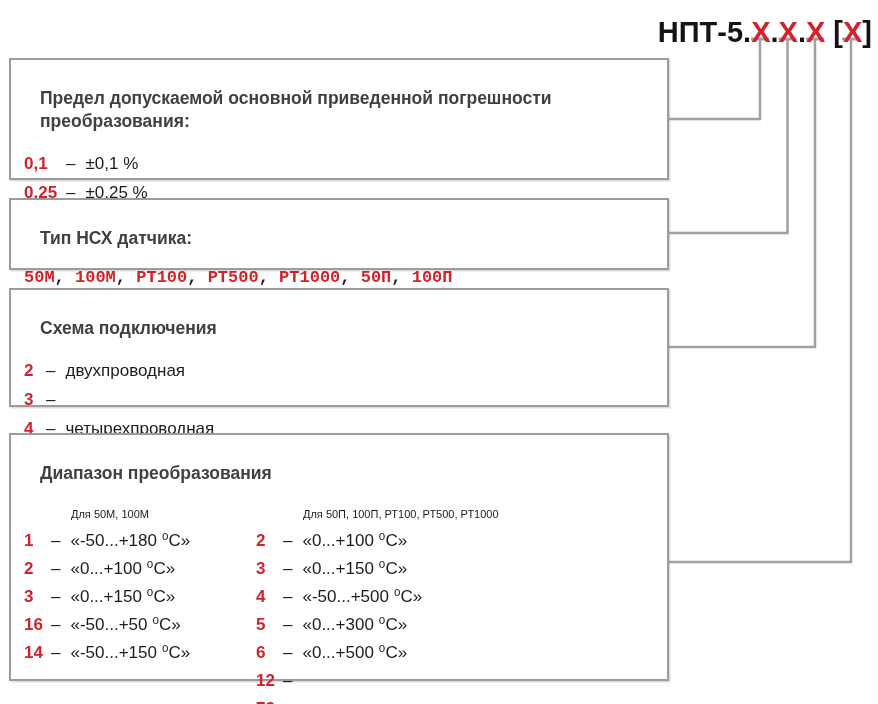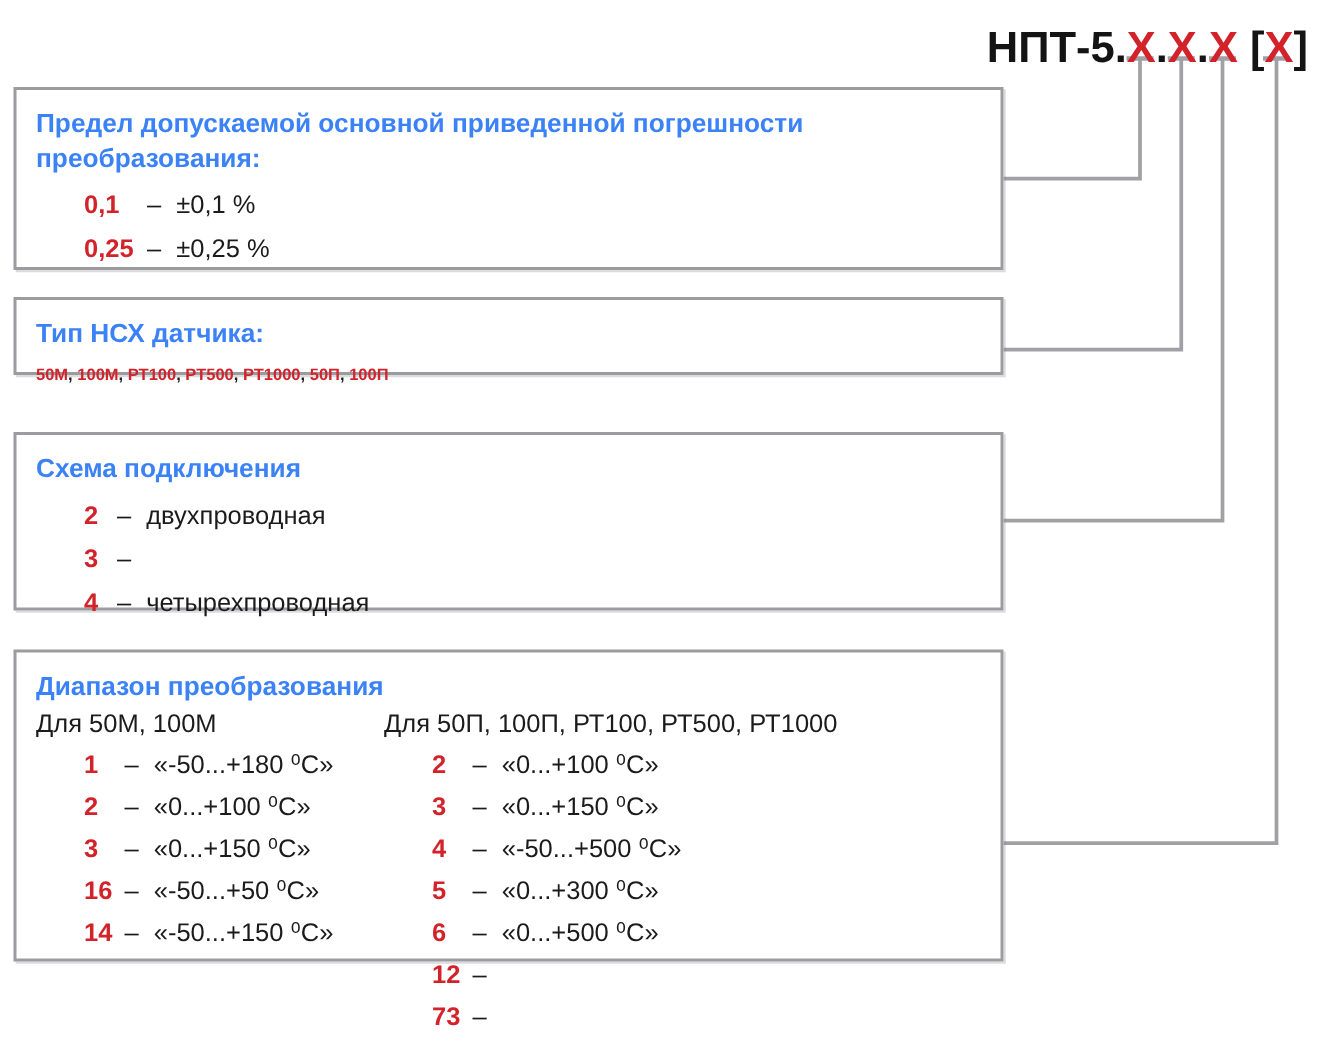--- a/index.html
+++ b/index.html
@@ -36,52 +36,51 @@
   .box {
     position: absolute; left: 9px; width: 660px;
     box-sizing: border-box;
     background: #ffffff;
     border: 2px solid #9c9ca0;
     box-shadow: 1.5px 1.5px 0 rgba(130,130,135,0.28);
     padding: 11px 13px 6px 13px;
     z-index: 1;
   }
   .box-accuracy   { top: 58px;  height: 122px; }
-  .box-sensor     { top: 198px; height: 52px;  }
+  .box-sensor     { top: 198px; height: 72px;  }
   .box-connection { top: 288px; height: 119px; }
-  .box-range      { top: 433px; height: 208px; }
+  .box-range      { top: 433px; height: 248px; }
   .heading {
-    margin: 0; font-size: 17.5px; font-weight: bold;
-    line-height: 23px; color: #3b82f6;
+    margin: 16px; font-size: 17.5px; font-weight: bold;
+    line-height: 23px; color: #404040;
   }
   .box-accuracy .heading { max-width: 610px; }
   .row {
     display: flex; align-items: baseline;
     font-size: 17px; line-height: 29px; color: #1b1b1b;
     white-space: nowrap;
-    margin-left: 32px;
   }
   .rows { margin-top: 5px; }
   .code { color: #d2232a; font-weight: bold; flex: none; }
   .code-w42 { min-width: 42px; }
   .code-w22 { min-width: 22px; }
   .code-w27 { min-width: 27px; }
   .dash { margin-right: 10px; flex: none; }
   
   .values {
     margin-top: 5px;
-    font-size: 11px; font-weight: bold; color: #d2232a;
-    line-height: 23px; white-space: nowrap;
+    font-size: 17px; font-weight: bold; color: #d2232a;
+    line-height: 23px; white-space: nowrap; font-family: Liberation Mono, monospace;
   }
   .values .sep { color: #1b1b1b; }
   
   .cols { display: flex; margin-top: 1px; }
   .col-left  { width: 232px; flex: none; }
   .col-right { flex: 1; }
-  .subheading { font-size: 17px; line-height: 26px; color: #1b1b1b; white-space: nowrap; }
+  .subheading { font-size: 11px; line-height: 26px; color: #1b1b1b; white-space: nowrap; margin-left: 47px; }
   .range-row { line-height: 28px; }
 </style>
 </head>
 <body>
 
 <div class="canvas">
 
   <svg class="connectors" viewBox="0 0 878 704" xmlns="http://www.w3.org/2000/svg">
     <path d="M667 119 H760 V39"></path>
     <path class="cap" d="M751 39 H769"></path>

